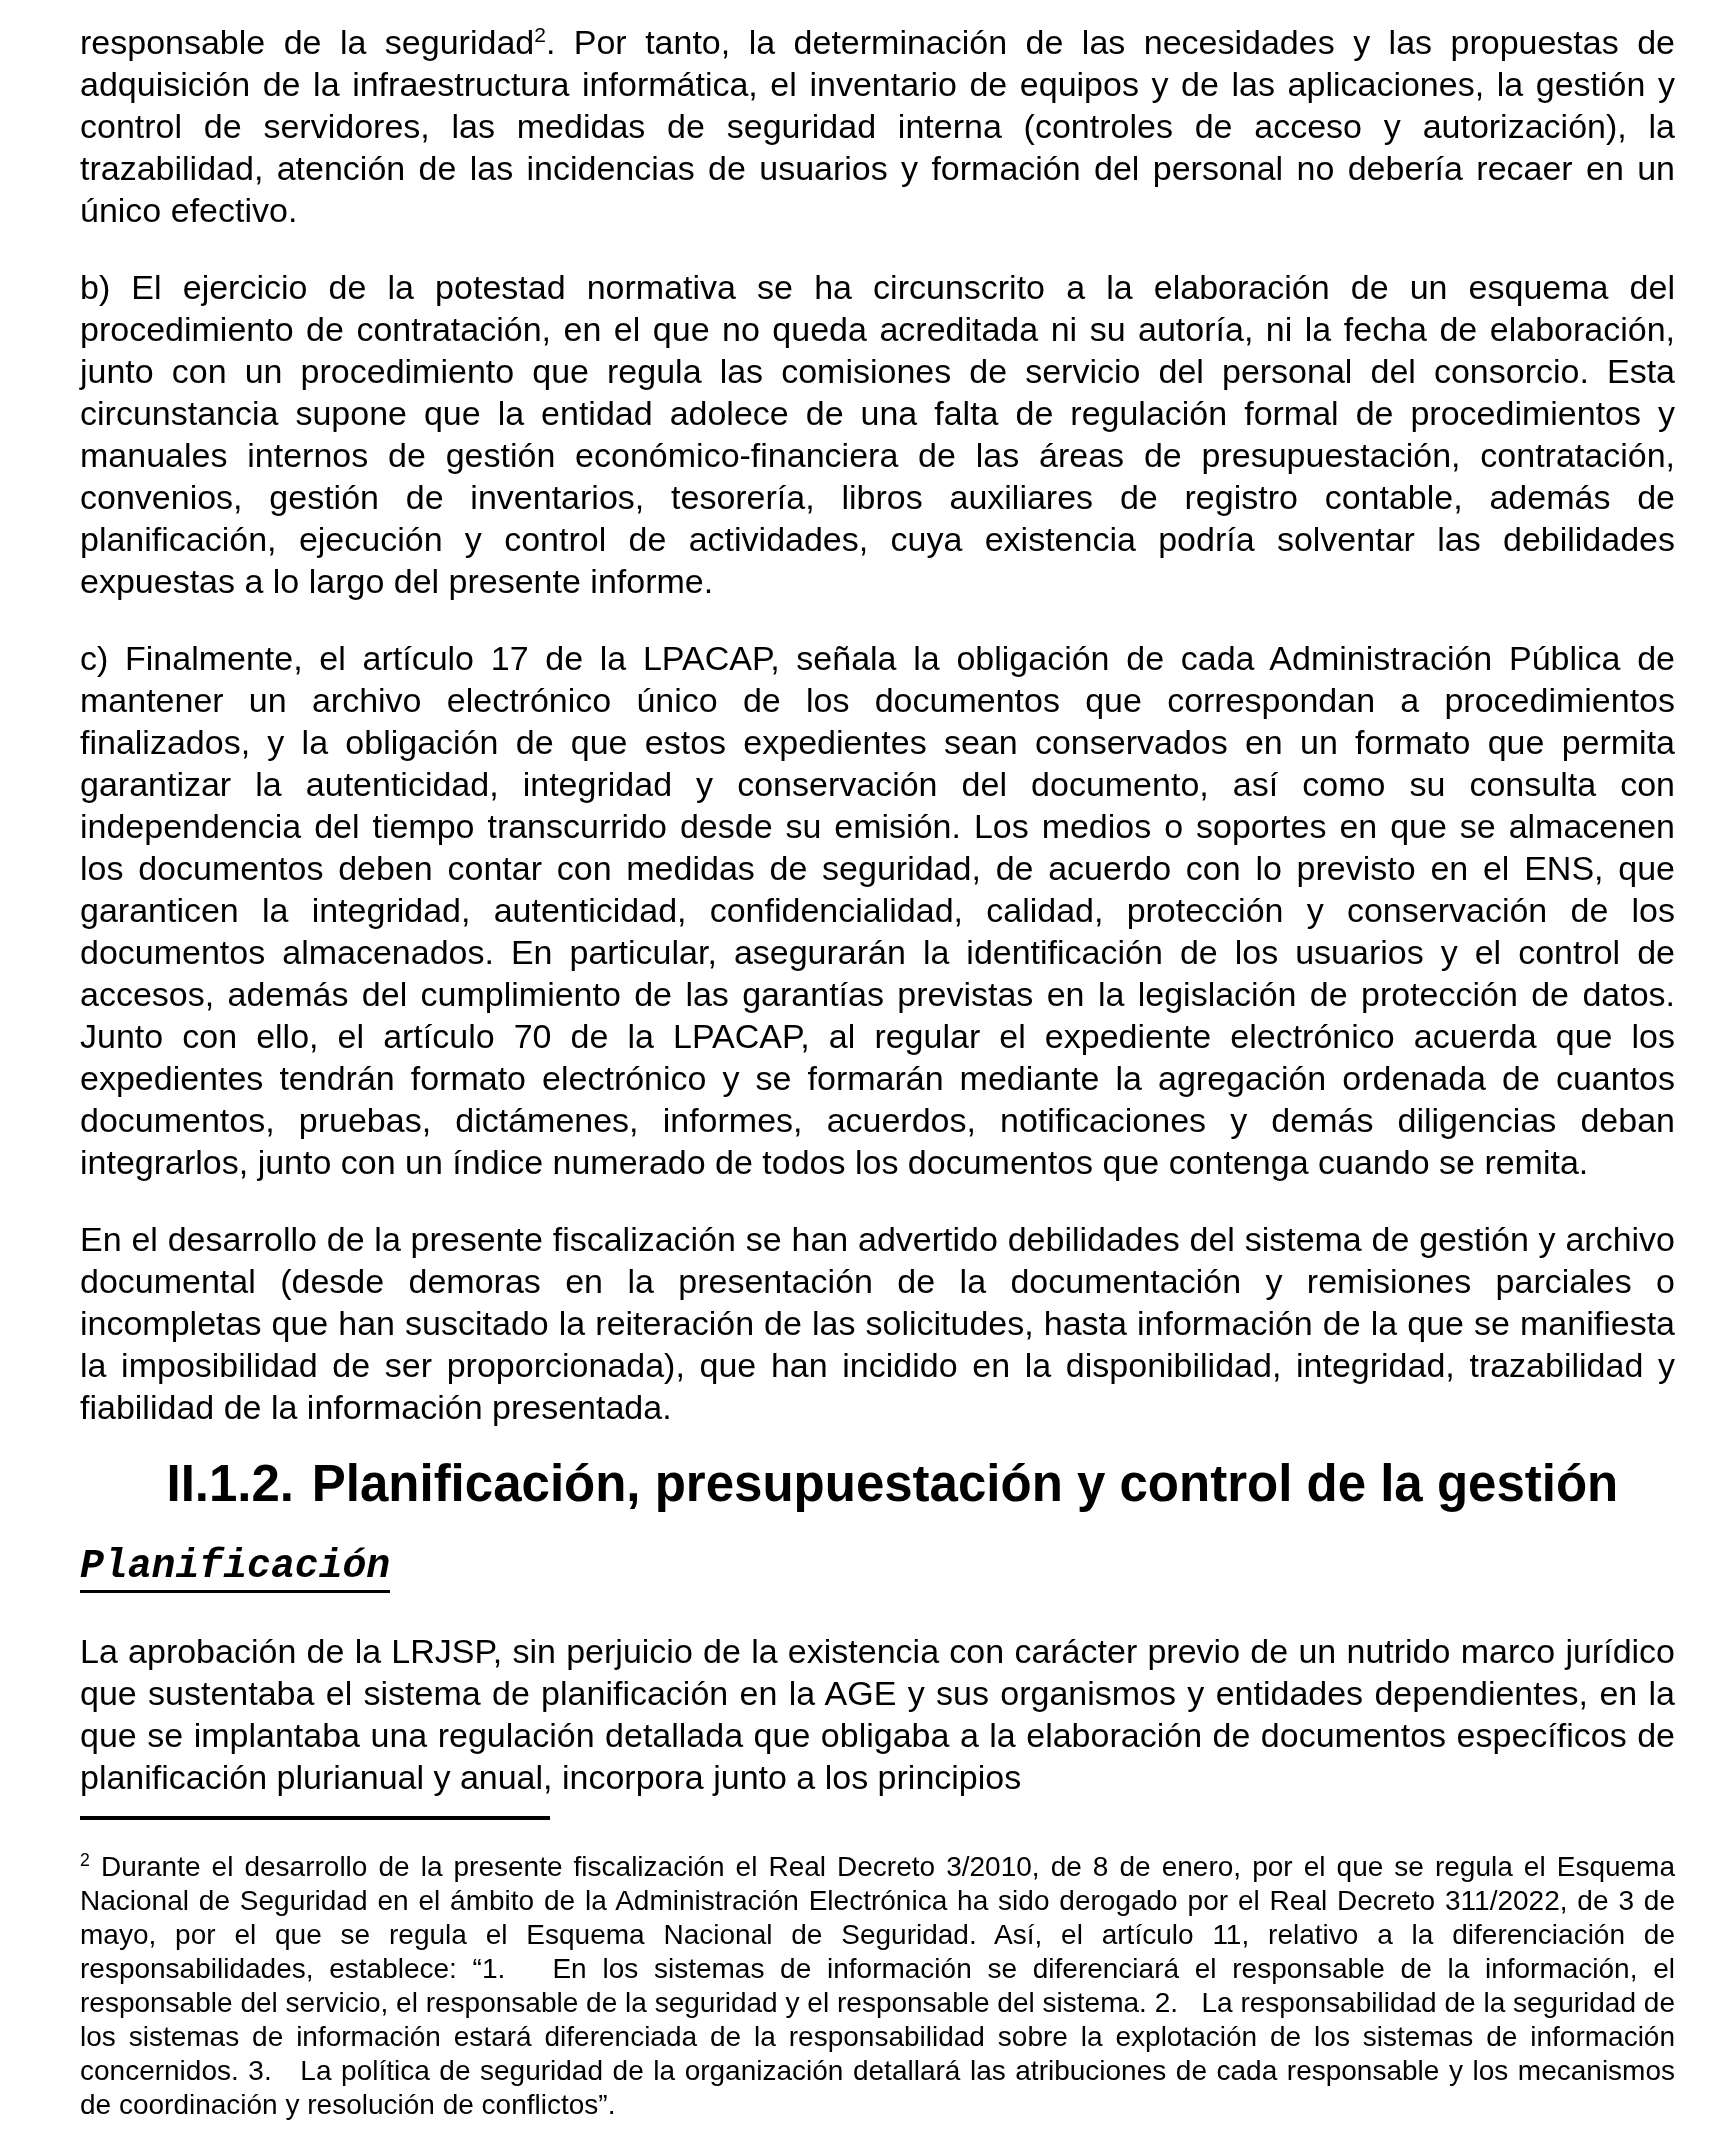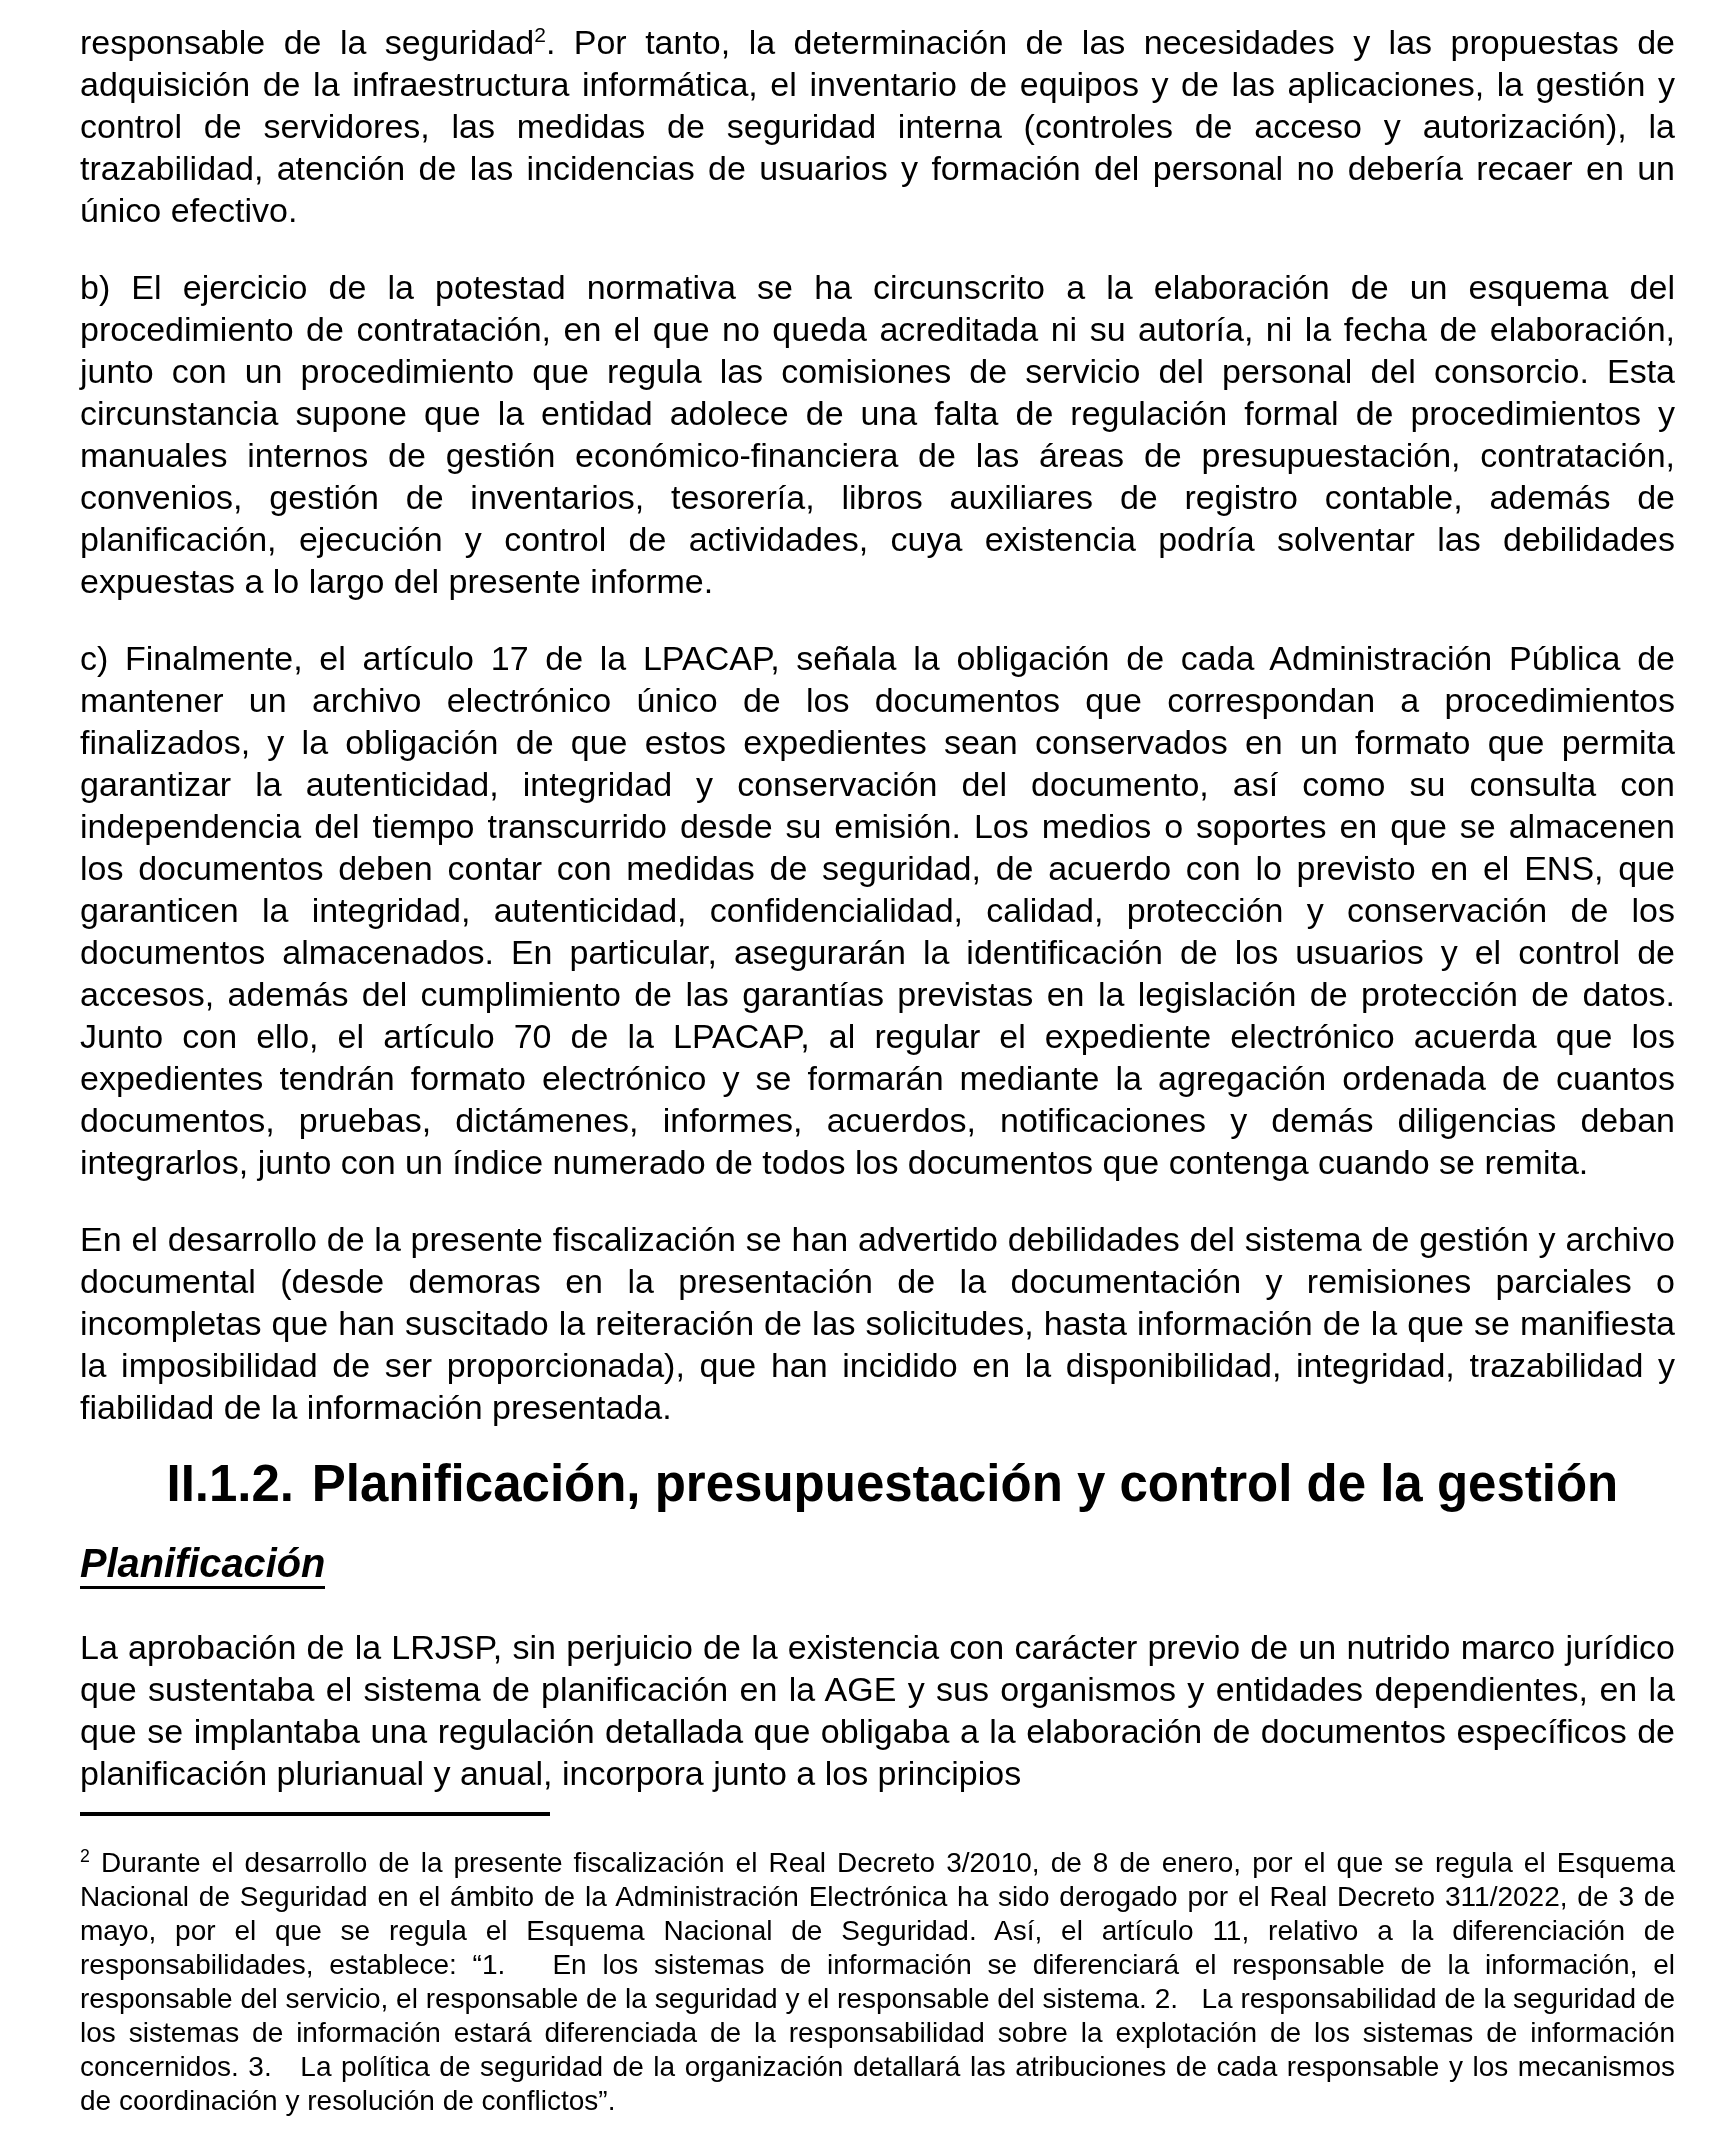--- a/index.html
+++ b/index.html
@@ -43,20 +43,21 @@
   }
   .subheading {
     font-style: italic;
     text-align: left;
     margin: 0 0 37px 0;
   }
   .subheading-text {
     display: inline-block;
     border-bottom: 3.2px solid #000;
     padding-bottom: 2.4px;
+    font-family: Liberation Mono, monospace;
   }
   .footnote-sep {
     width: 470px;
     height: 4px;
     background: #000000;
     margin: 17.7px 0 0 0;
   }
   .footnote {
     margin-top: 30px;
     font-size: 28px;

